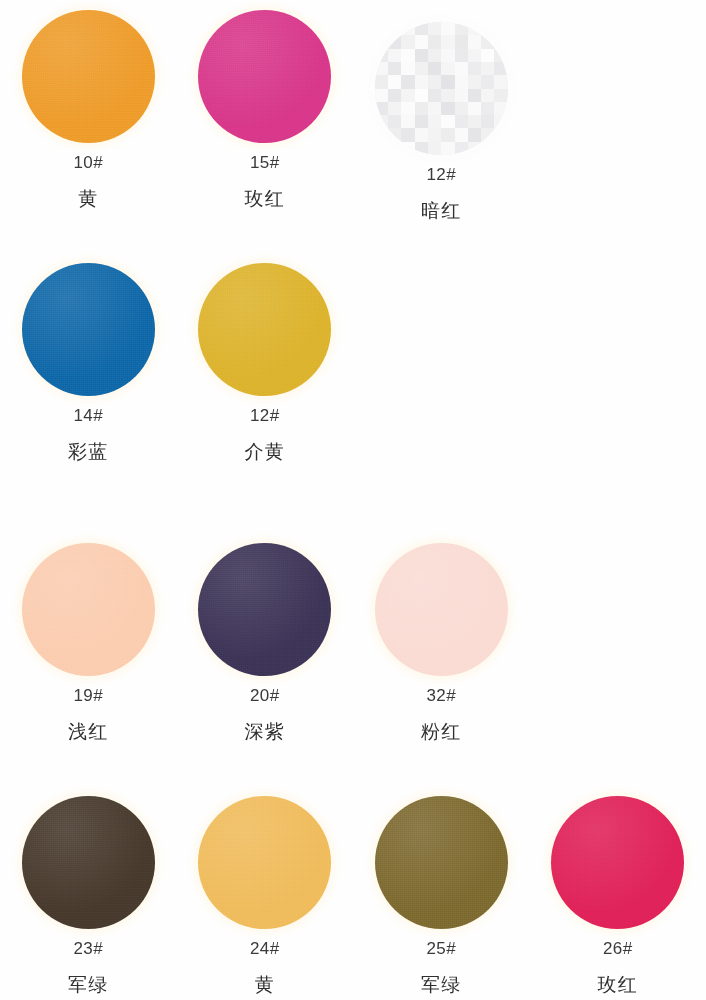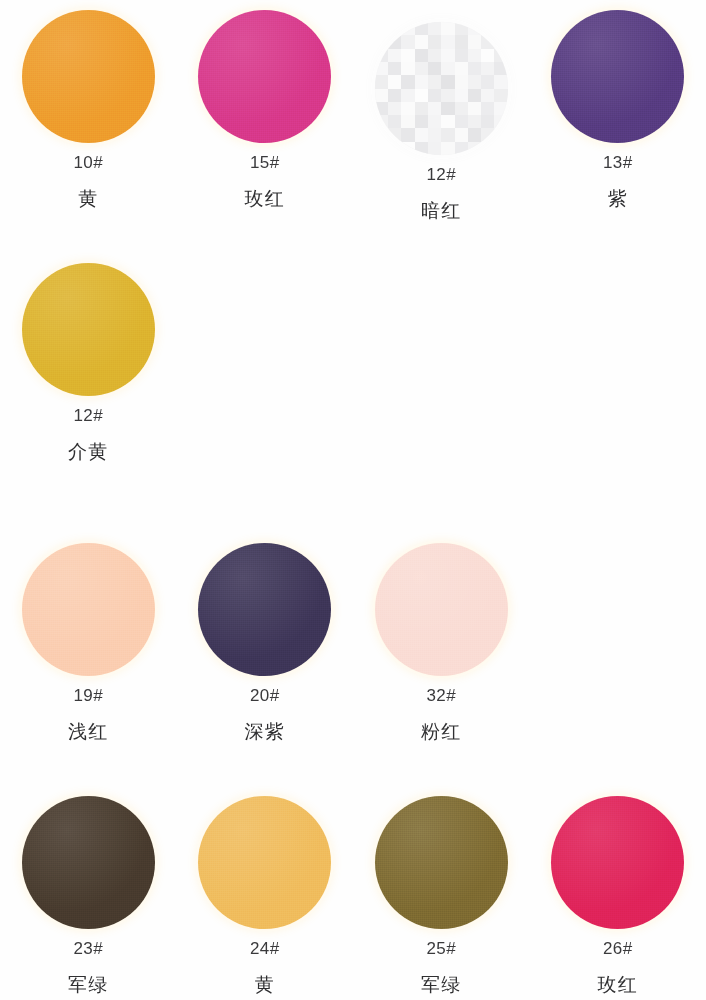--- a/index.html
+++ b/index.html
@@ -217,29 +217,29 @@
               <i style="background: rgb(236, 236, 238);"></i>
               <i style="background: rgb(244, 244, 245);"></i>
               <i style="background: rgb(230, 230, 232);"></i>
               <i style="background: rgb(241, 241, 242);"></i>
             </div>
           </div>
         </div>
         <div class="label-num">12#</div>
         <div class="label-name">暗红</div>
       </div>
-      <div class="cell">
-        <div class="swatch-wrap">
-          <div class="swatch" style="background: rgb(86, 59, 128);"></div>
-        </div>
-        <div class="label-num">13#</div>
-        <div class="label-name">紫</div>
-      </div>
     </div>
     <div class="row" style="top: 263px;">
+      <div class="cell">
+        <div class="swatch-wrap">
+          <div class="swatch" style="background: rgb(17, 104, 168);"></div>
+        </div>
+        <div class="label-num">14#</div>
+        <div class="label-name">彩蓝</div>
+      </div>
       <div class="cell">
         <div class="swatch-wrap">
           <div class="swatch" style="background: rgb(221, 179, 46);"></div>
         </div>
         <div class="label-num">12#</div>
         <div class="label-name">介黄</div>
       </div>
     </div>
     <div class="row" style="top: 543px;">
       <div class="cell">

